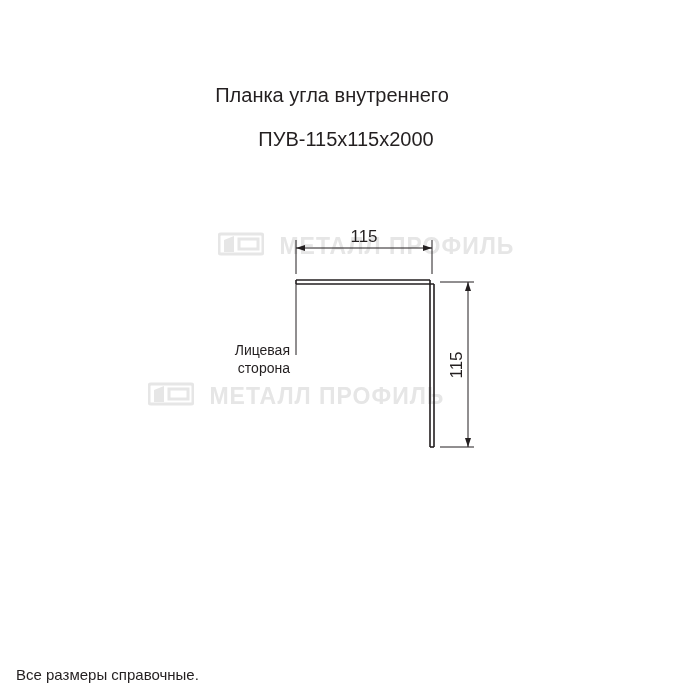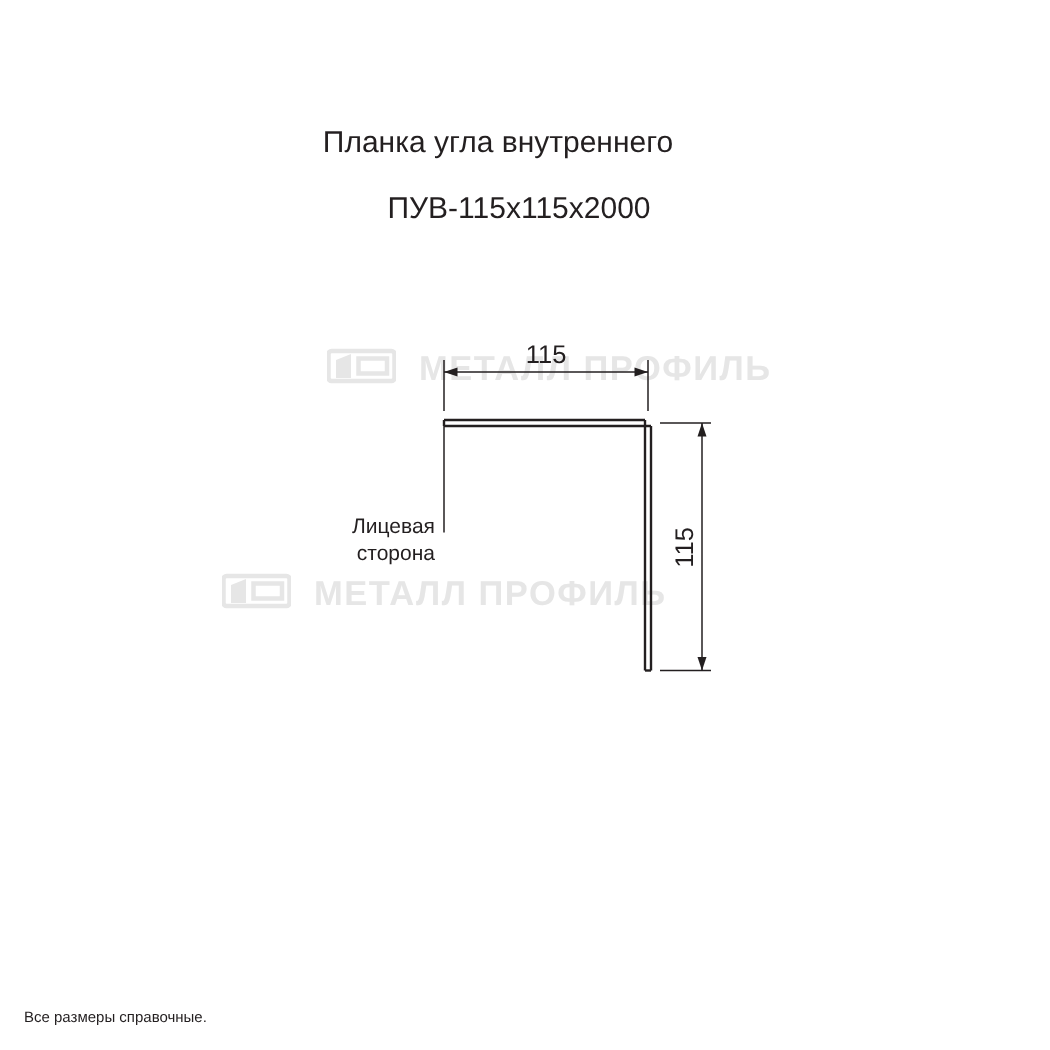--- a/index.html
+++ b/index.html
@@ -74,21 +74,21 @@
     vertical-align: middle;
     margin-right: 8px;
   }
   .wm-text {
     vertical-align: middle;
   }
   .footnotes {
     position: absolute;
     left: 16px;
     bottom: 14px;
-    font-size: 10px;
+    font-size: 15px;
     line-height: 1.55;
   }
   .footnotes div {
     white-space: nowrap;
   }
   .dim-label {
     font-size: 17px;
     fill: #231f20;
     font-family: "Liberation Sans", sans-serif;
   }

